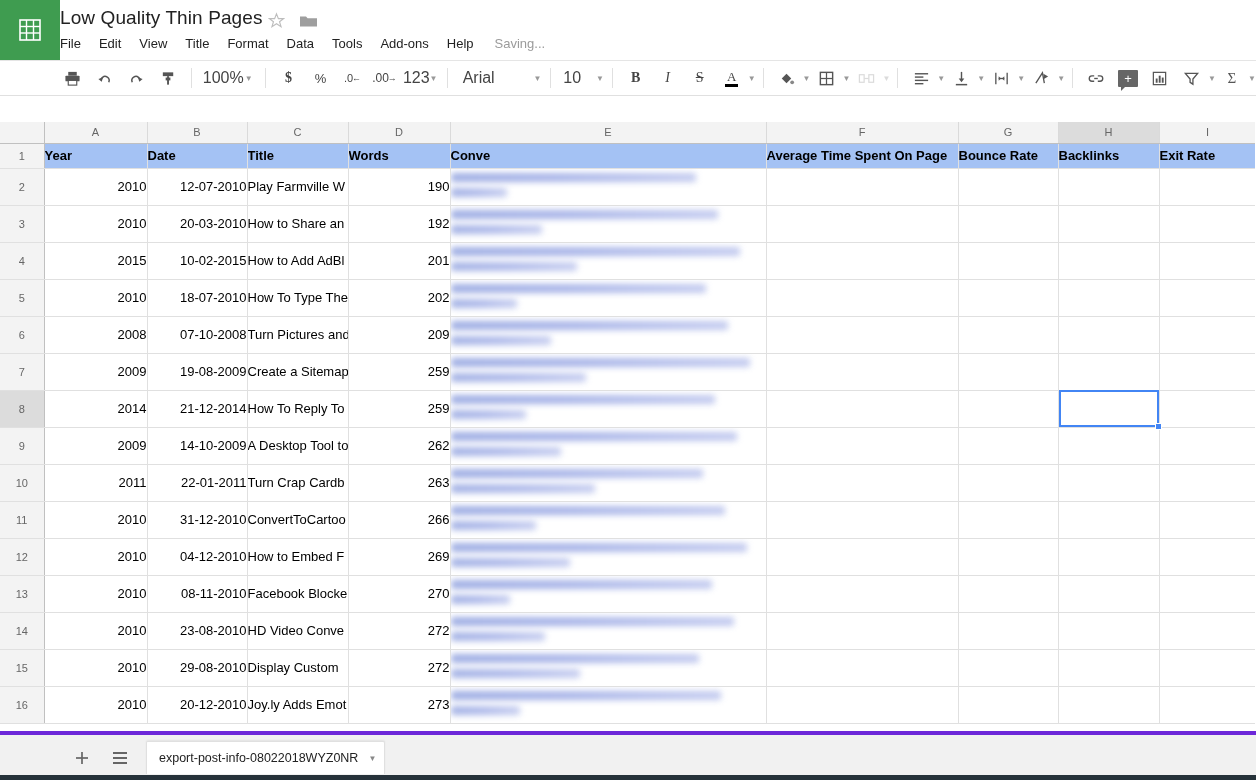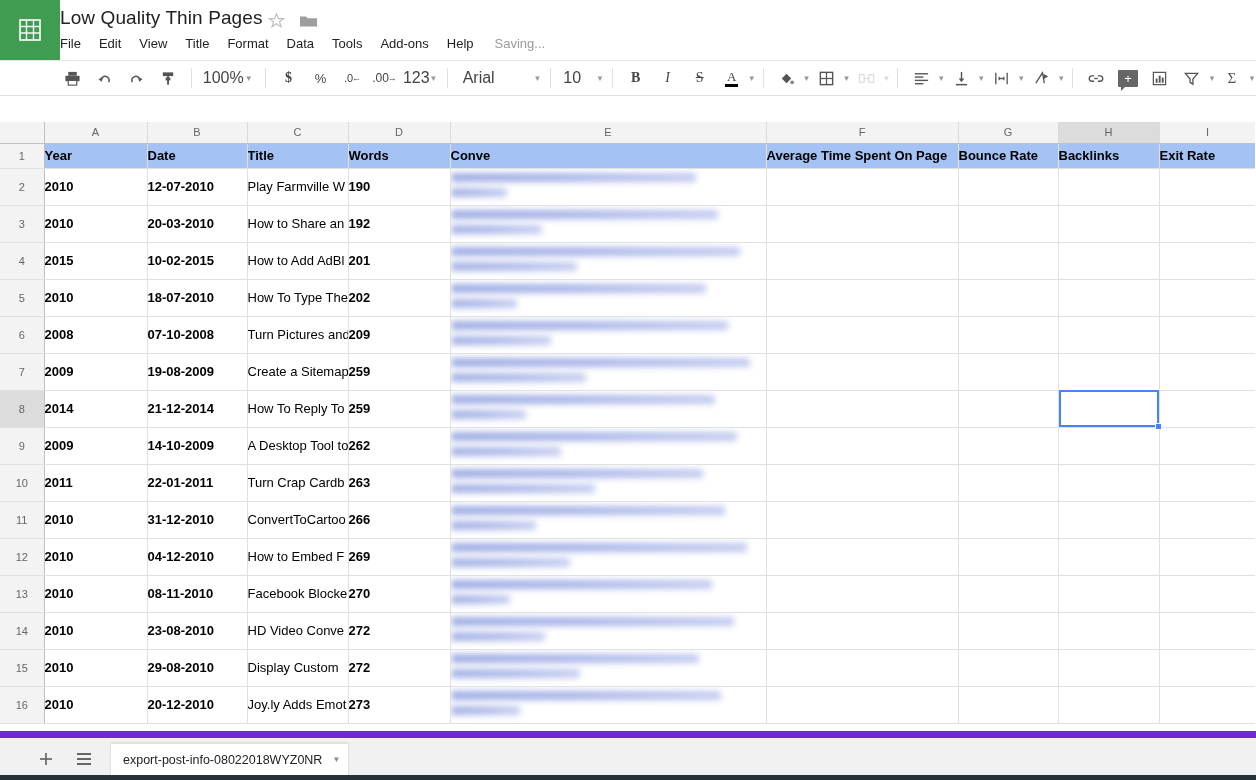--- a/index.html
+++ b/index.html
@@ -99,21 +99,21 @@
     width: 44px; background: #f3f3f3; border-right: 1px solid #c0c0c0; border-bottom: 1px solid #e0e0e0;
     font-size: 11px; color: #666; text-align: center; vertical-align: middle;
   }
   .rowhead.sel { background: #dcdcdc; }
 
   .cell {
     border-right: 1px solid #e0e0e0; border-bottom: 1px solid #e0e0e0;
     font-size: 13px; color: #000; padding: 0 4px; vertical-align: middle;
     overflow: hidden; white-space: nowrap; background: #fff;
   }
-  .cell.num { text-align: left; font-weight: bold; }
+  .cell.num { text-align: right; }
   .cell.hdr { background: #a4c2f4; font-weight: bold; font-size: 13px; }
   .cell.urlcell { vertical-align: top; padding-top: 4px; }
 
   
   .blurline {
     height: 9px; margin-bottom: 6px; border-radius: 2px;
     background: linear-gradient(90deg, #8c9ede 0%, #9aa8e4 45%, #b9c2ec 100%);
     filter: blur(3px); opacity: .85;
   }
   .blurline.l2 { opacity: .8; }
@@ -124,22 +124,22 @@
     pointer-events: none; box-sizing: border-box;
   }
   .sel-handle {
     position: absolute; width: 7px; height: 7px; background: #4285f4;
     border: 1px solid #fff; box-sizing: border-box;
   }
 
   
   .bottom-bar {
     position: absolute; left: 0; top: 731px; width: 1256px; height: 49px;
-    background: #f1f1f1; border-top: 7px solid #6d28d9;
-    display: flex; align-items: center; padding-left: 28px;
+    background: #f1f1f1; border-top: 4px solid #6d28d9;
+    display: flex; align-items: center; padding-left: 64px;
   }
   .bb-btn {
     width: 36px; height: 36px; display: inline-flex; align-items: center; justify-content: center;
     color: #666; font-size: 19px; margin-right: 2px;
   }
   .sheet-tab {
     display: inline-flex; align-items: center; height: 33px; background: #fff;
     border: 1px solid #e0e0e0; border-bottom: none; padding: 0 8px 0 12px;
     font-size: 12.5px; color: #222; margin-left: 6px; border-radius: 2px 2px 0 0;
     box-shadow: 0 -1px 2px rgba(0,0,0,.06);

